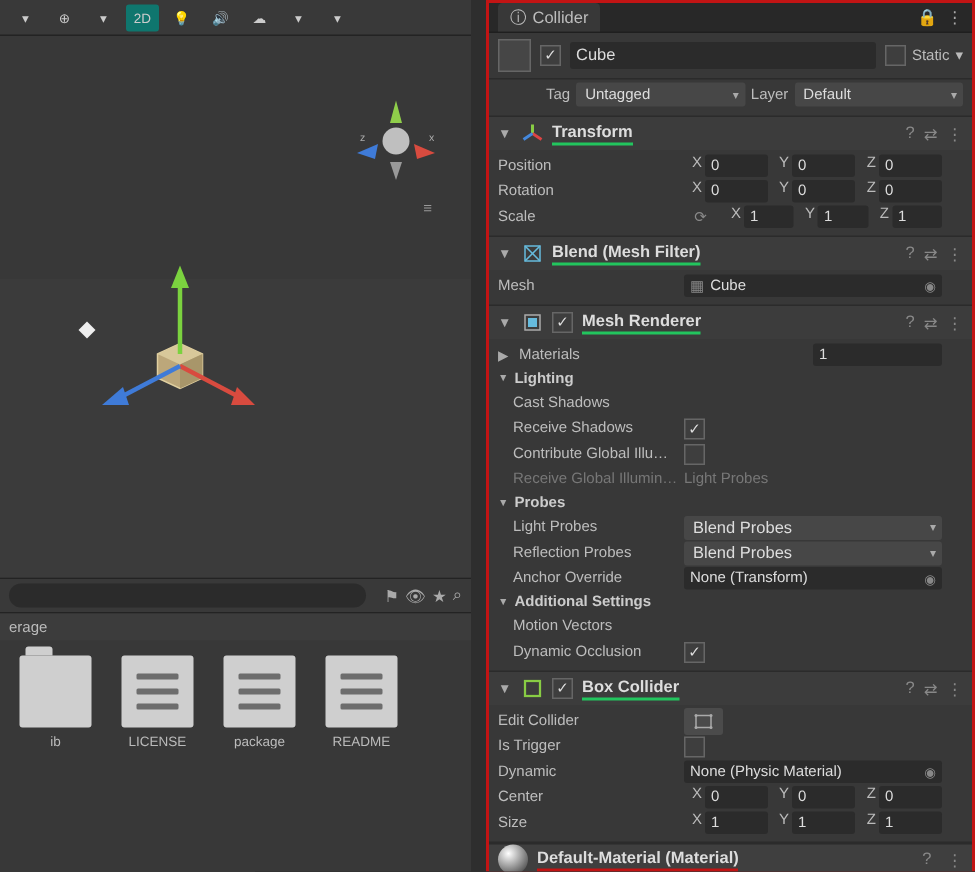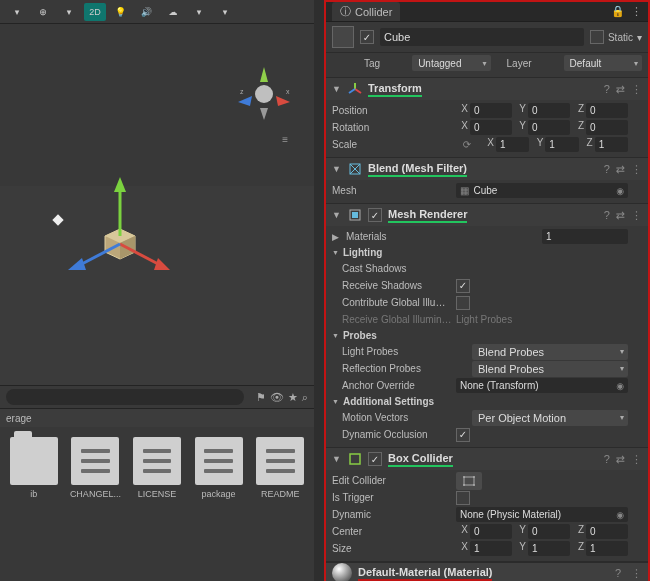--- a/index.html
+++ b/index.html
@@ -32,22 +32,22 @@
   
   .right { flex: 1; display: flex; flex-direction: column; background: #383838; border-left: 1px solid #000; border: 2px solid #c21414; }
   .tab-header { height: 20px; background: #282828; display: flex; align-items: center; padding: 0 6px; gap: 4px; border-bottom: 1px solid #1f1f1f; }
   .tab-header .tab { background: #383838; padding: 2px 8px; border-radius: 3px 3px 0 0; display:flex; align-items:center; gap:4px; }
   .tab-header .right-icons { margin-left: auto; display: flex; gap: 6px; color: #aaa; }
   .obj-header { padding: 4px 6px; display: flex; align-items: center; gap: 6px; border-bottom: 1px solid #2b2b2b; }
   .cube-icn { width:22px; height:22px; border:1px solid #666; background:#464646; }
   .chk { width: 14px; height: 14px; border: 1px solid #666; background: #3e3e3e; display: inline-flex; align-items: center; justify-content: center; font-size: 10px; color: #ddd; }
   .name-field { flex: 1; background: #2b2b2b; height: 18px; border-radius: 2px; padding: 0 4px; display: flex; align-items: center; color: #ddd; }
   .static { display: flex; align-items: center; gap: 4px; font-size: 10px; color: #bbb;}
-  .tag-layer-row { padding: 2px 6px 6px 38px; display: flex; align-items: center; gap: 16px; font-size: 10px; border-bottom:1px solid #2b2b2b;}
-  .dropdown { background: #474747; height: 16px; border-radius: 2px; display: flex; align-items: center; padding: 0 4px 0 6px; color: #ddd; min-width: 60px; position:relative;margin-left:16px;}
+  .tag-layer-row { padding: 2px 6px 6px 38px; display: flex; align-items: center; gap: 4px; font-size: 10px; border-bottom:1px solid #2b2b2b;}
+  .dropdown { background: #474747; height: 16px; border-radius: 2px; display: flex; align-items: center; padding: 0 4px 0 6px; color: #ddd; min-width: 60px; position:relative;}
   .dropdown::after{ content:"▾"; margin-left:auto; font-size:8px; color:#aaa;}
   
   .component { border-bottom: 1px solid #2b2b2b; }
   .comp-head { display: flex; align-items: center; gap: 6px; height: 22px; padding: 0 6px; background: #3c3c3c; }
   .comp-head .fold { width: 10px; font-size: 9px; color: #aaa; }
   .comp-head .ic { width: 14px; height: 14px; display:flex; align-items:center; justify-content:center; }
   .comp-head .title { color: #ddd; font-weight: bold; border-bottom: 2px solid #22c55e; padding-bottom: 1px; line-height: 12px;}
   .comp-head .rico { margin-left: auto; display: flex; gap: 6px; color: #888; font-size: 11px;}
   .comp-body { padding: 2px 20px 4px 6px; }
   .row { display: flex; align-items: center; height: 17px; gap: 4px; }
@@ -136,30 +136,20 @@
       <label>ib</label>
     </div>
     <div class="asset">
       <div class="thumb">
           <div class="lines">
             <span></span>
             <span></span>
             <span></span>
           </div>
         </div>
-      <label>CHANGEL...</label>
-    </div>
-    <div class="asset">
-      <div class="thumb">
-          <div class="lines">
-            <span></span>
-            <span></span>
-            <span></span>
-          </div>
-        </div>
       <label>LICENSE</label>
     </div>
     <div class="asset">
       <div class="thumb">
           <div class="lines">
             <span></span>
             <span></span>
             <span></span>
           </div>
         </div>
@@ -345,21 +335,20 @@
           <div class="dropdown" style="flex:1">Blend Probes</div>
         </div>
       <div class="row">
           <div class="label" style="padding-left:10px">Anchor Override</div>
           <div class="obj-field">None (Transform)</div>
         </div>
 
       <div class="section-fold">Additional Settings</div>
       <div class="row">
           <div class="label" style="padding-left:10px">Motion Vectors</div>
-          <div class="dropdown" style="flex:1">Per Object Motion</div>
         </div>
       <div class="row">
           <div class="label" style="padding-left:10px">Dynamic Occlusion</div>
           <span class="chk">✓</span>
         </div>
     </div>
   </div>
 
   <div class="component">
     <div class="comp-head">

